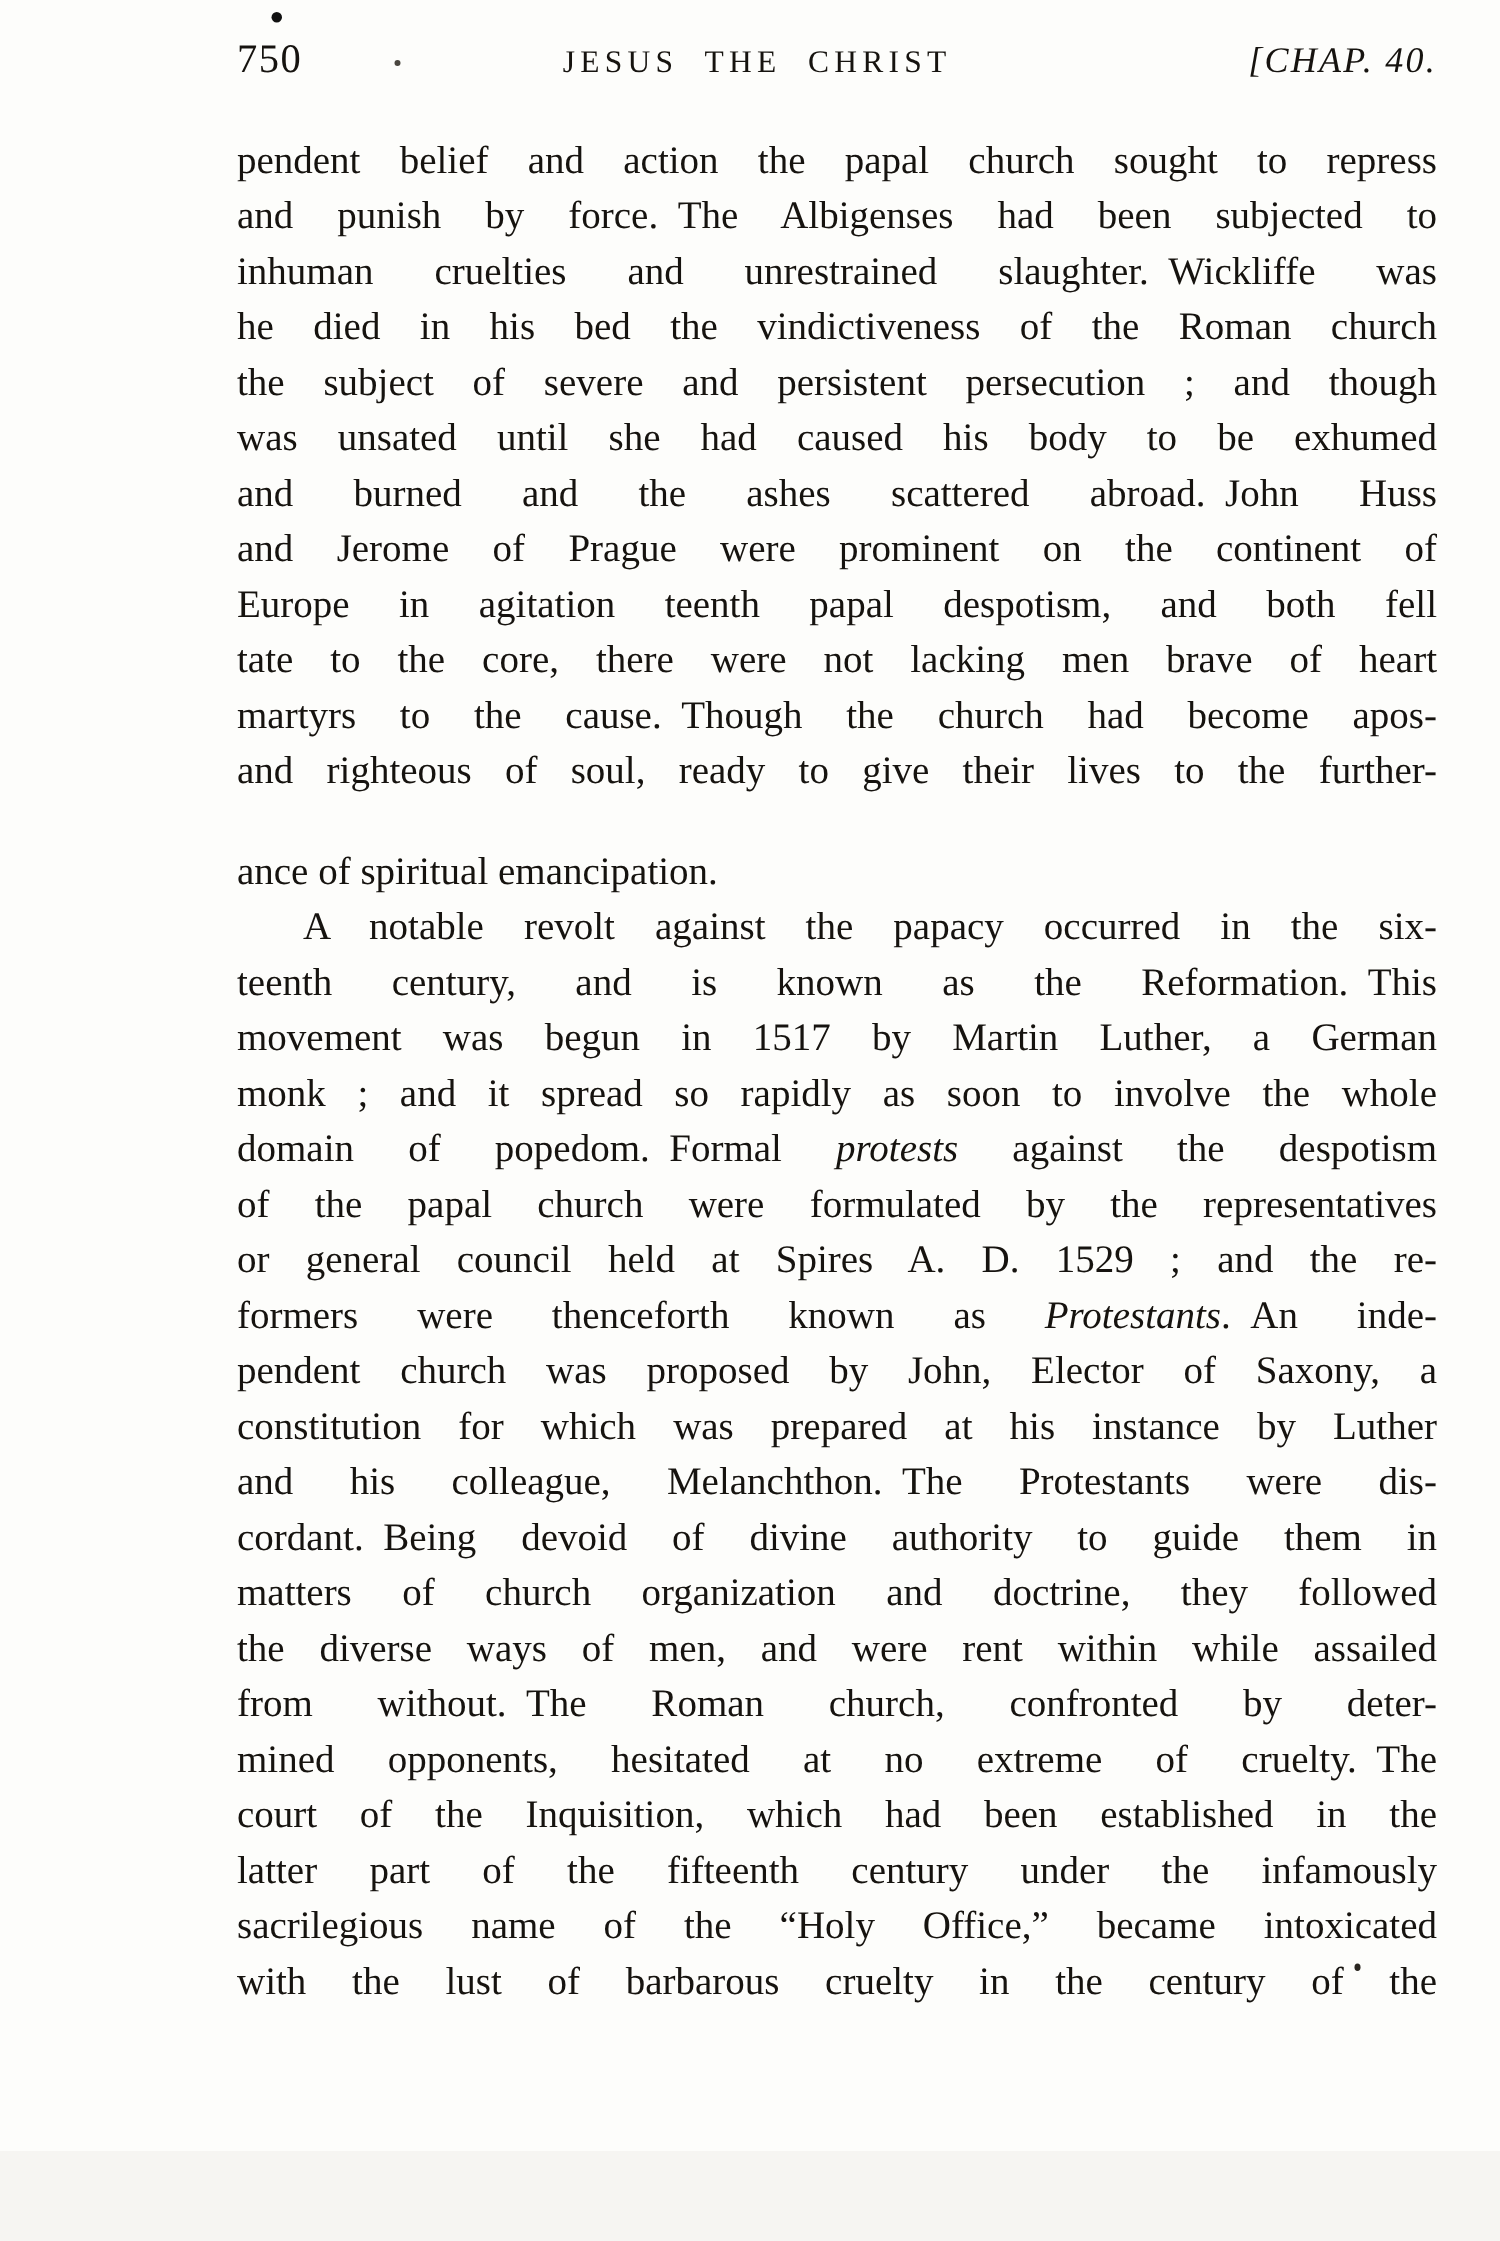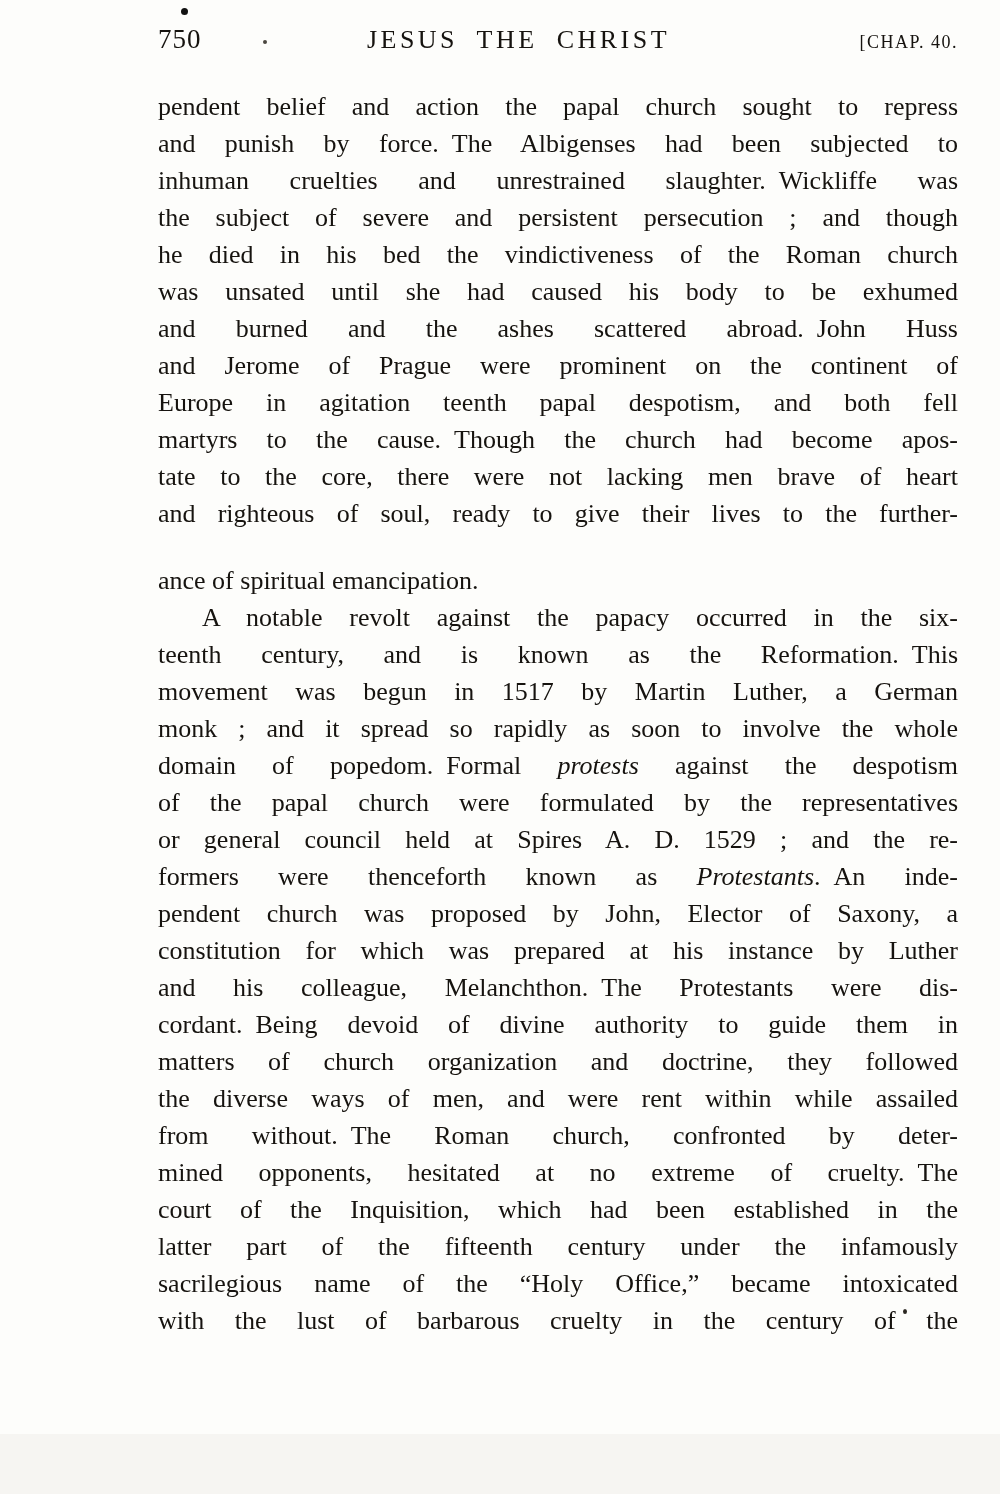--- a/index.html
+++ b/index.html
@@ -25,28 +25,29 @@
     width: 800px;
     display: flex;
     justify-content: space-between;
     align-items: baseline;
   }
   .pagenum {
     font-size: 27px;
     letter-spacing: 1px;
   }
   .running-title {
-    font-size: 26px;
+    font-size: 21px;
     letter-spacing: 3.5px;
     word-spacing: 9px;
     transform: translateX(-12px);
   }
   .chapter-label {
-    font-size: 18px;
+    font-size: 24px;
     letter-spacing: 1.5px;
+    font-style: italic;
   }
   
   .body-text {
     position: absolute;
     left: 158px;
     top: 88px;
     width: 800px;
     font-size: 26px;
     line-height: 37px;
   }
@@ -89,28 +90,28 @@
     <span class="pagenum">750</span>
     <span class="running-title">JESUS THE CHRIST</span>
     <span class="chapter-label">[CHAP. 40.</span>
   </div>
 
   <div class="body-text">
       <div>
         <div class="text-line"><span>pendent belief and action the papal church sought to repress</span></div>
         <div class="text-line"><span>and punish by force. The Albigenses had been subjected to</span></div>
         <div class="text-line"><span>inhuman cruelties and unrestrained slaughter. Wickliffe was</span></div>
+        <div class="text-line"><span>he died in his bed the vindictiveness of the Roman church</span></div>
         <div class="text-line"><span>the subject of severe and persistent persecution ; and though</span></div>
-        <div class="text-line"><span>he died in his bed the vindictiveness of the Roman church</span></div>
         <div class="text-line"><span>was unsated until she had caused his body to be exhumed</span></div>
         <div class="text-line"><span>and burned and the ashes scattered abroad. John Huss</span></div>
         <div class="text-line"><span>and Jerome of Prague were prominent on the continent of</span></div>
         <div class="text-line"><span>Europe in agitation teenth papal despotism, and both fell</span></div>
+        <div class="text-line"><span>tate to the core, there were not lacking men brave of heart</span></div>
         <div class="text-line"><span>martyrs to the cause. Though the church had become apos-</span></div>
-        <div class="text-line"><span>tate to the core, there were not lacking men brave of heart</span></div>
         <div class="text-line"><span>and righteous of soul, ready to give their lives to the further-</span></div>
         <div class="text-line last"><span>ance of spiritual emancipation.</span></div>
       </div>
       <div>
         <div class="text-line indent"><span>A notable revolt against the papacy occurred in the six-</span></div>
         <div class="text-line"><span>teenth century, and is known as the Reformation. This</span></div>
         <div class="text-line"><span>movement was begun in 1517 by Martin Luther, a German</span></div>
         <div class="text-line"><span>monk ; and it spread so rapidly as soon to involve the whole</span></div>
         <div class="text-line"><span>domain of popedom. Formal </span><span class="em">protests</span><span> against the despotism</span></div>
         <div class="text-line"><span>of the papal church were formulated by the representatives</span></div>

